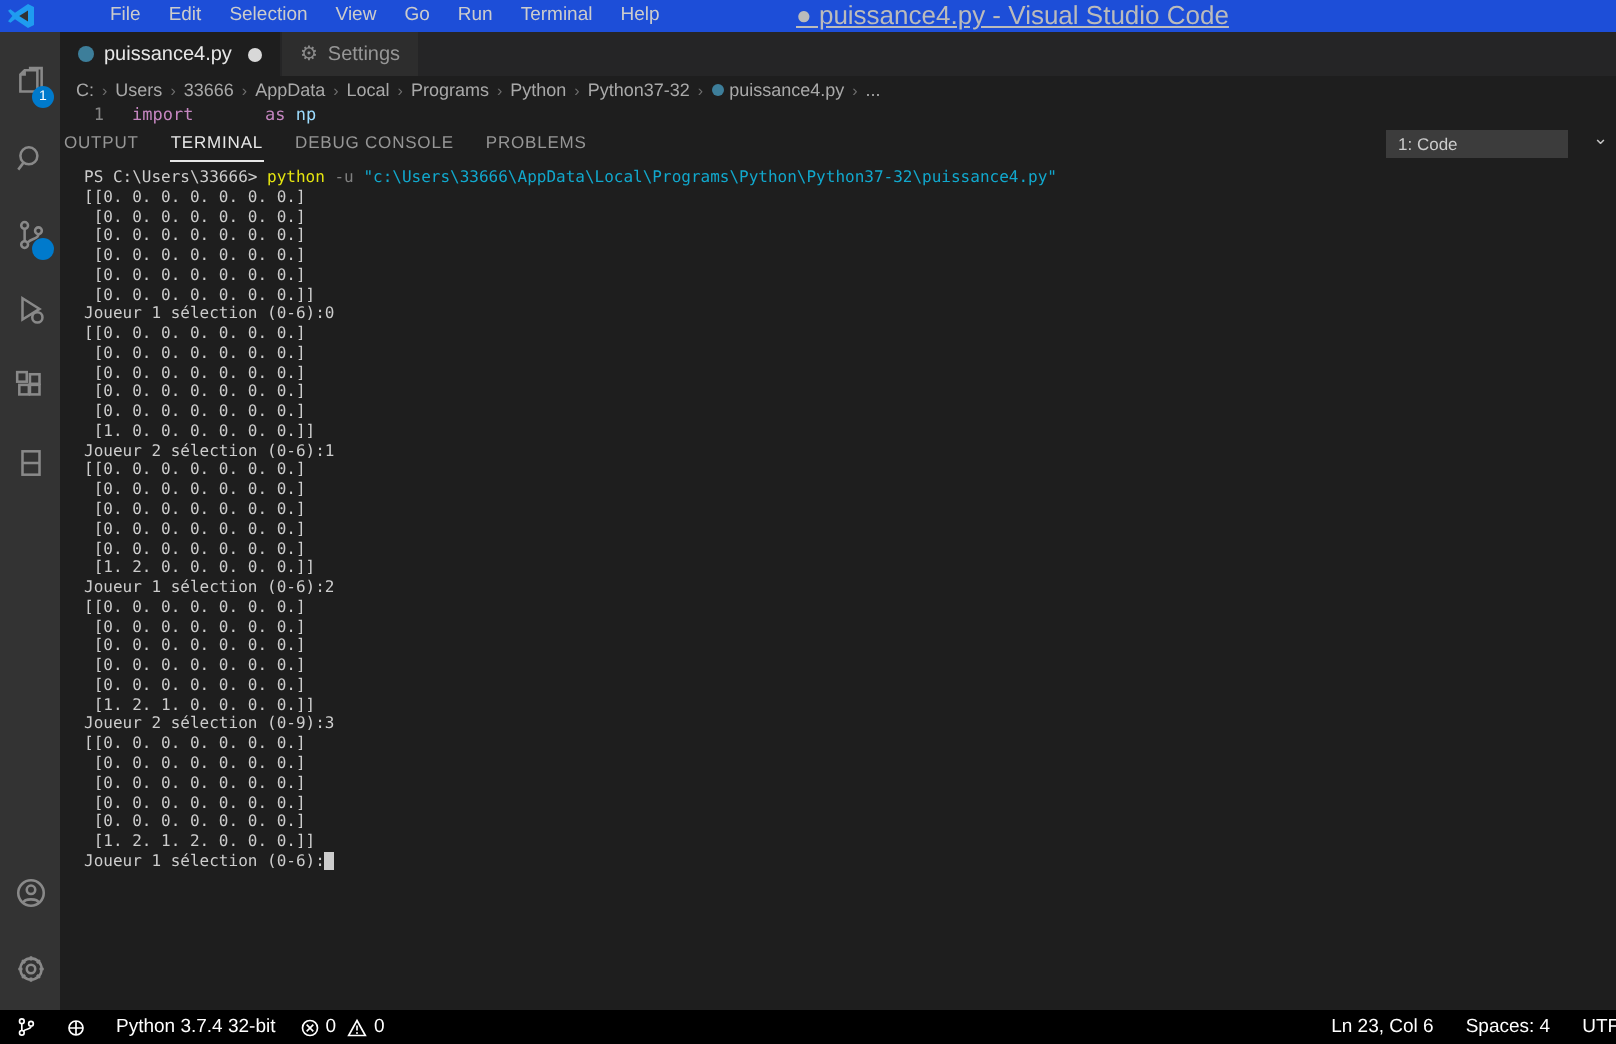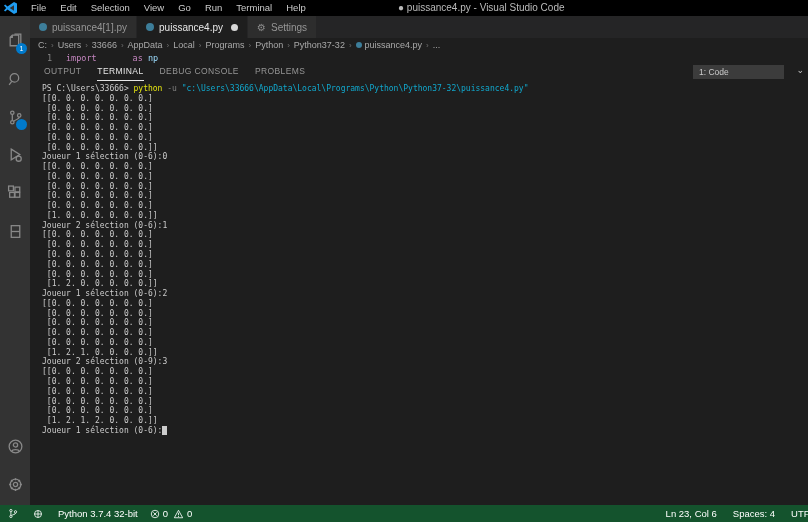--- a/index.html
+++ b/index.html
@@ -1,23 +1,23 @@
 <!DOCTYPE html>
 <html><head>
 <meta charset="utf-8">
 <style>
   * { margin:0; padding:0; box-sizing:border-box; }
   html,body { width:808px; height:522px; overflow:hidden; background:#1e1e1e;
     font-family:"Liberation Sans", sans-serif; }
-  .titlebar { height:16px; background:#000000; display:flex; align-items:center;
-    color:#cccccc; font-size:9.5px; position:relative; }
+  .titlebar { height:16px; background:#1d4ed8; display:flex; align-items:center;
+    color:#cccccc; font-size:9.5px; position:relative;gap:24px; }
   .vscode-logo { width:14px; height:12px; margin:0 6px 0 4px; }
   .menu-item { padding:0 7px; height:16px; line-height:16px; cursor:default; }
   .window-title { position:absolute; left:398px; top:0; height:16px; line-height:16px;
-    color:#bbbbbb; font-size:10px; white-space:nowrap; }
+    color:#bbbbbb; font-size:13px; white-space:nowrap;text-decoration:underline; }
   .main { display:flex; height:489px; }
   .activitybar { width:30px; background:#333333; display:flex; flex-direction:column;
     align-items:center; padding-top:6px; }
   .ab-icon { width:30px; height:38px; display:flex; align-items:center; justify-content:center;
     position:relative; }
   .ab-icon svg { stroke:#898989; fill:none; stroke-width:1.2; }
   .ab-badge { position:absolute; right:3px; bottom:6px; min-width:11px; height:11px;
     border-radius:50%; background:#007acc; color:#fff; font-size:7px; line-height:11px;
     text-align:center; }
   .ab-spacer { flex:1; }
@@ -34,37 +34,37 @@
   .bc-sep { color:#6e6e6e; margin:0 4px; font-size:8px; }
   .bc-pydot { width:6px; height:6px; border-radius:50%; background:#3d7e9a; margin-right:3px; }
   .editor-line { height:12px; display:flex; font-family:"DejaVu Sans Mono", monospace;
     font-size:8.5px; line-height:12px; background:#1e1e1e; }
   .line-num { width:36px; text-align:right; padding-right:14px; color:#858585; }
   .tok-kw { color:#c586c0;text-align:center; }
   .tok-plain { color:#d4d4d4;margin-top:33px; }
   .tok-var { color:#9cdcfe; }
   .editor-line span { white-space:pre; }
   .panel { flex:1; display:flex; flex-direction:column; background:#1e1e1e; min-height:0; }
-  .panel-header { height:17px; display:flex; align-items:flex-end; padding-left:14px; position:relative; }
+  .panel-header { height:17px; display:flex; align-items:flex-end; padding-left:2px; position:relative; }
   .panel-tab { font-size:8.5px; letter-spacing:0.4px; color:#969696; margin-right:16px;
     height:17px; line-height:15px; text-transform:uppercase; }
   .panel-tab.active { color:#e7e7e7; border-bottom:1px solid #e7e7e7; }
   .terminal-select { position:absolute; right:24px; top:1px; width:91px; height:14px;
     background:#3c3c3c; color:#cccccc; font-size:8.5px; line-height:14px; padding-left:6px; }
   .select-chevron { position:absolute; right:4px; top:1px; color:#c5c5c5; font-size:9px;
     font-family:"DejaVu Sans", sans-serif; }
   .terminal { flex:1; padding:3px 0 0 12px; font-family:"DejaVu Sans Mono", monospace;
     font-size:8px; color:#cccccc; overflow:hidden; }
   .tline { height:9.78px; line-height:9.78px; white-space:pre; }
   .t-cmd { color:#e5e510; }
   .t-flag { color:#808080; }
   .t-path { color:#11a8cd; }
   .cursor { display:inline-block; width:5px; height:9px; background:#cccccc;
     vertical-align:text-bottom; }
-  .statusbar { height:17px; background:#14532d; color:#ffffff; display:flex;
+  .statusbar { height:17px; background:#000000; color:#ffffff; display:flex;
     align-items:center; font-size:9.5px; overflow:hidden;text-align:center; }
   .sb-item { display:flex; align-items:center; padding:0 6px; height:17px; white-space:nowrap; }
   .sb-item svg { margin-right:3px; }
   .sb-right { margin-left:auto; display:flex; margin-right:-18px; }
   .sb-right .sb-item { padding:0 8px; }
 </style>
 </head>
 <body>
 
 <div class="titlebar">
@@ -143,24 +143,20 @@
           <circle cx="8" cy="8" r="2"></circle>
           <circle cx="8" cy="8" r="5"></circle>
           <path d="M8 2 L8 4 M8 12 L8 14 M2 8 L4 8 M12 8 L14 8 M3.8 3.8 L5.2 5.2 M10.8 10.8 L12.2 12.2 M3.8 12.2 L5.2 10.8 M10.8 5.2 L12.2 3.8"></path>
         </svg>
     </div>
   </div>
 
   <div class="content">
 
     <div class="tabsrow">
-      <div class="tab">
-        <span class="py-dot"></span>
-        <span>puissance4[1].py</span>
-      </div>
       <div class="tab active">
         <span class="py-dot"></span>
         <span>puissance4.py</span>
         <span class="mod-dot"></span>
       </div>
       <div class="tab">
         <span class="gear">⚙</span>
         <span>Settings</span>
       </div>
     </div>

